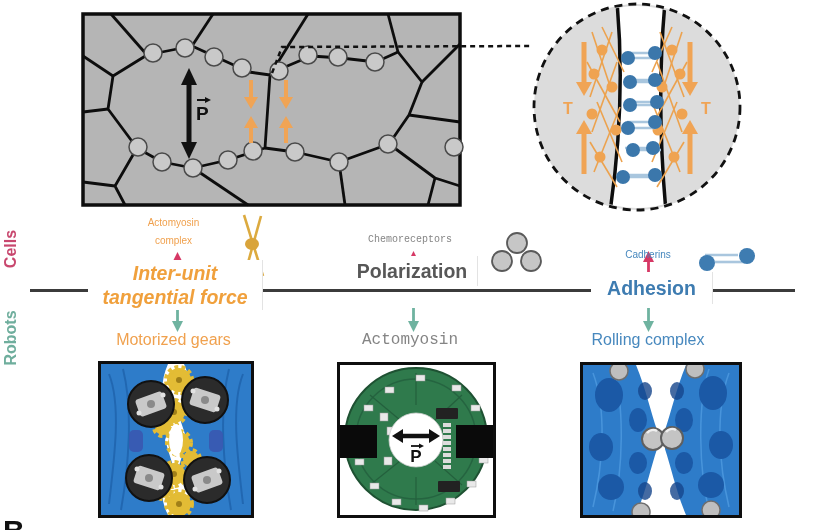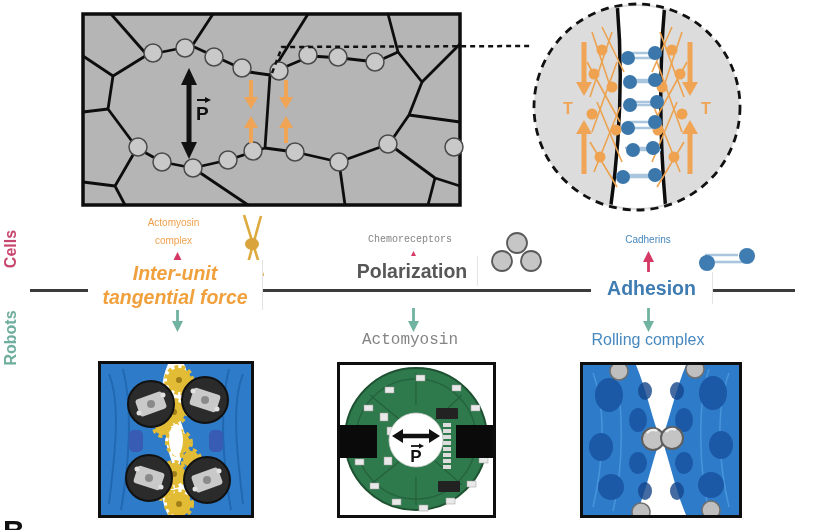--- a/index.html
+++ b/index.html
@@ -210,41 +210,42 @@
   <svg class="abs arrow-pink" style="left:171px;top:252px;" width="13" height="25" viewBox="0 0 13 25">
     <line x1="6.5" y1="24" x2="6.5" y2="8" stroke="currentColor" stroke-width="2.8"></line>
     <polygon points="6.5,0 1,11 12,11" fill="currentColor"></polygon>
   </svg>
   <div class="abs txt concept c-orange-bold" style="left:88px;top:260px;width:174px;padding:1px 0;font-style:italic;">Inter-unit
 tangential force</div>
   <svg class="abs arrow-teal" style="left:171px;top:307px;" width="13" height="25" viewBox="0 0 13 25">
     <line x1="6.5" y1="1" x2="6.5" y2="17" stroke="currentColor" stroke-width="2.8"></line>
     <polygon points="6.5,25 1,14 12,14" fill="currentColor"></polygon>
   </svg>
+  <div class="abs txt robot-mech c-orange" style="left:96px;top:331px;width:155px;">Motorized gears</div>
 
   <div class="abs txt cell-mech c-gray" style="left:335px;top:231px;width:150px;">Chemoreceptors</div>
   <svg class="abs" style="left:487px;top:231px;" width="56" height="42" viewBox="0 0 56 42">
     <g fill="#C6C6C6" stroke="#5a5a5a" stroke-width="1.8">
       <circle cx="30" cy="12" r="10"></circle>
         <circle cx="15" cy="30" r="10"></circle>
         <circle cx="44" cy="30" r="10"></circle>
     </g>
   </svg>
   <svg class="abs arrow-pink" style="left:407px;top:251px;" width="13" height="25" viewBox="0 0 13 25">
     <line x1="6.5" y1="24" x2="6.5" y2="8" stroke="currentColor" stroke-width="2.8"></line>
     <polygon points="6.5,0 1,11 12,11" fill="currentColor"></polygon>
   </svg>
   <div class="abs txt concept c-gray-bold" style="left:347px;top:256px;width:130px;padding:3px 0;">Polarization</div>
   <svg class="abs arrow-teal" style="left:407px;top:307px;" width="13" height="25" viewBox="0 0 13 25">
     <line x1="6.5" y1="1" x2="6.5" y2="17" stroke="currentColor" stroke-width="2.8"></line>
     <polygon points="6.5,25 1,14 12,14" fill="currentColor"></polygon>
   </svg>
   <div class="abs txt robot-mech c-gray" style="left:335px;top:331px;width:150px;">Actomyosin</div>
 
-  <div class="abs txt cell-mech c-blue" style="left:573px;top:231px;width:150px;">Cadherins</div>
+  <div class="abs txt cell-mech c-blue" style="left:573px;top:246px;width:150px;">Cadherins</div>
   <svg class="abs" style="left:691px;top:245px;" width="72" height="27" viewBox="0 0 72 27">
     <line x1="14" y1="10" x2="47" y2="10" stroke="#A9C6DE" stroke-width="2.6"></line>
     <line x1="24" y1="17" x2="54" y2="17" stroke="#A9C6DE" stroke-width="2.6"></line>
     <circle cx="16" cy="18" r="8" fill="#3E7CB1"></circle>
     <circle cx="56" cy="11" r="8" fill="#3E7CB1"></circle>
   </svg>
   <svg class="abs arrow-pink" style="left:642px;top:251px;" width="13" height="25" viewBox="0 0 13 25">
     <line x1="6.5" y1="24" x2="6.5" y2="8" stroke="currentColor" stroke-width="2.8"></line>
     <polygon points="6.5,0 1,11 12,11" fill="currentColor"></polygon>
   </svg>

